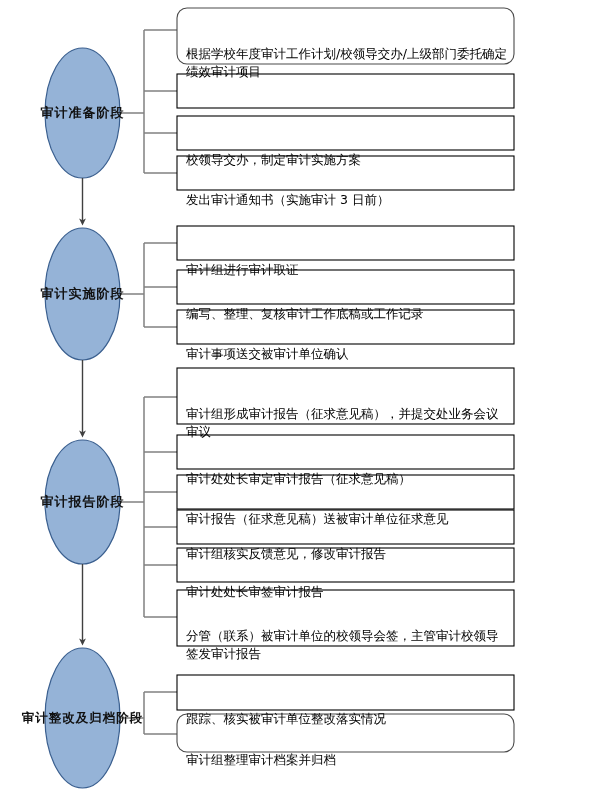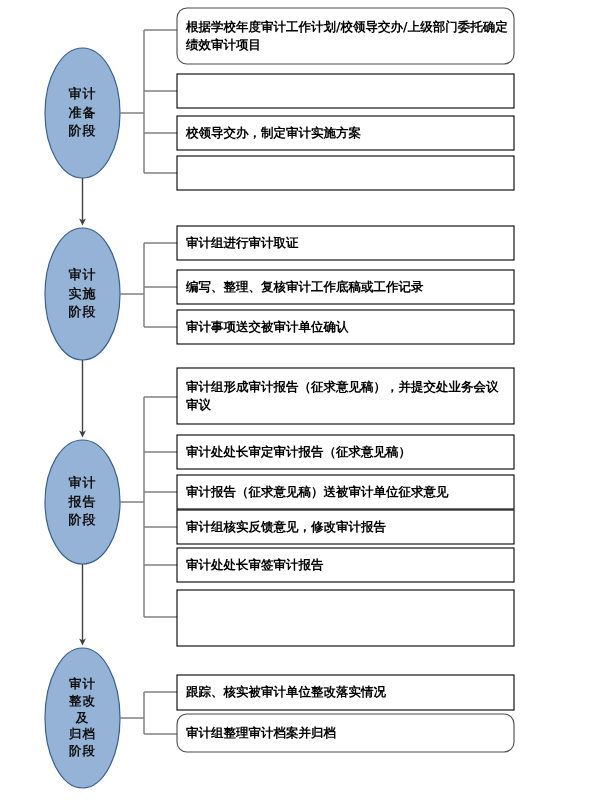--- a/index.html
+++ b/index.html
@@ -22,43 +22,43 @@
   svg.layer {
     position: absolute;
     left: 0;
     top: 0;
     width: 608px;
     height: 810px;
   }
   .stage-label {
     position: absolute;
     display: flex;
-    flex-direction: column;
     align-items: center;
     justify-content: center;
     text-align: center;
     font-weight: bold;
     font-size: 13px;
     line-height: 1.45;
     color: #111111;
     letter-spacing: 1px;
     pointer-events: none;
   }
   .stage-label span { display: block; white-space: nowrap; }
   .task-text {
     position: absolute;
     display: flex;
     align-items: center;
-    font-weight: bold;
+    font-weight: normal;
     font-size: 12.5px;
     line-height: 1.45;
     color: #000000;
     padding-left: 9px;
     padding-right: 6px;
     box-sizing: border-box;
+    margin-top: 27px;
   }
 </style>
 </head>
 <body>
 
 <div id="flowchart">
 
   <svg class="layer" viewBox="0 0 608 810">
     <defs>
       <marker id="arrowhead" markerWidth="9" markerHeight="9" refX="4.2" refY="4.2" orient="auto" markerUnits="userSpaceOnUse">
@@ -154,27 +154,29 @@
   <div class="stage-label" style="left:45px; top:648px; width:75px; height:140px; font-size:12.5px; line-height:1.35;">
     <span>审计</span>
     <span>整改</span>
     <span>及</span>
     <span>归档</span>
     <span>阶段</span>
   </div>
 
   <div class="task-text" style="left:177px; top:8px; width:337px; height:56px;">根据学校年度审计工作计划/校领导交办/上级部门委托确定绩效审计项目</div>
   <div class="task-text" style="left:177px; top:116px; width:337px; height:34px;">校领导交办，制定审计实施方案</div>
+  <div class="task-text" style="left:177px; top:156px; width:337px; height:34px;">发出审计通知书（实施审计 3 日前）</div>
 
   <div class="task-text" style="left:177px; top:226px; width:288px; height:34px;">审计组进行审计取证</div>
   <div class="task-text" style="left:177px; top:270px; width:337px; height:34px;">编写、整理、复核审计工作底稿或工作记录</div>
   <div class="task-text" style="left:177px; top:310px; width:335px; height:34px;">审计事项送交被审计单位确认</div>
 
   <div class="task-text" style="left:177px; top:368px; width:337px; height:56px;">审计组形成审计报告（征求意见稿），并提交处业务会议审议</div>
   <div class="task-text" style="left:177px; top:435px; width:398px; height:34px;">审计处处长审定审计报告（征求意见稿）</div>
   <div class="task-text" style="left:177px; top:475px; width:337px; height:34px;">审计报告（征求意见稿）送被审计单位征求意见</div>
   <div class="task-text" style="left:177px; top:510px; width:337px; height:34px;">审计组核实反馈意见，修改审计报告</div>
   <div class="task-text" style="left:177px; top:548px; width:337px; height:34px;">审计处处长审签审计报告</div>
+  <div class="task-text" style="left:177px; top:590px; width:337px; height:56px;">分管（联系）被审计单位的校领导会签，主管审计校领导签发审计报告</div>
 
   <div class="task-text" style="left:177px; top:675px; width:337px; height:35px;">跟踪、核实被审计单位整改落实情况</div>
   <div class="task-text" style="left:177px; top:714px; width:337px; height:38px;">审计组整理审计档案并归档</div>
 
 </div>
 
 </body></html>

